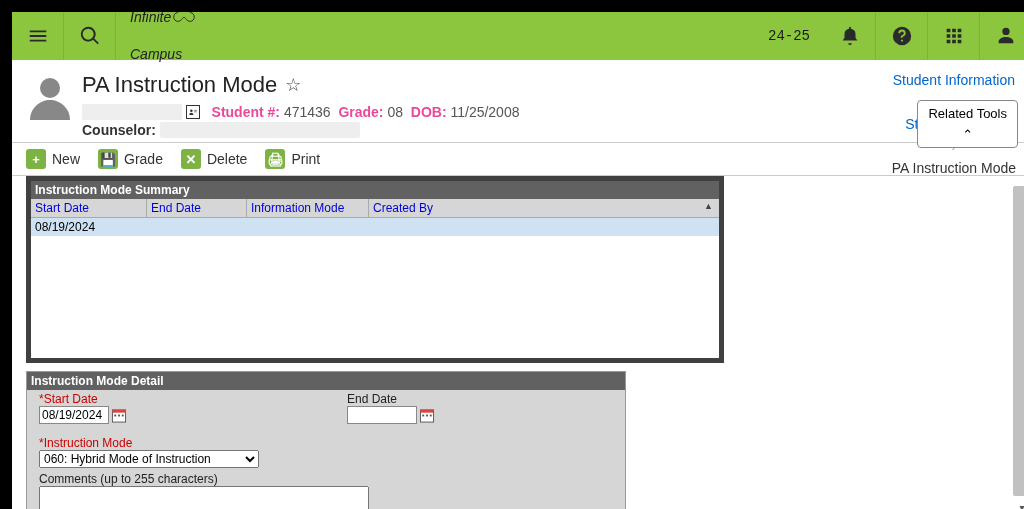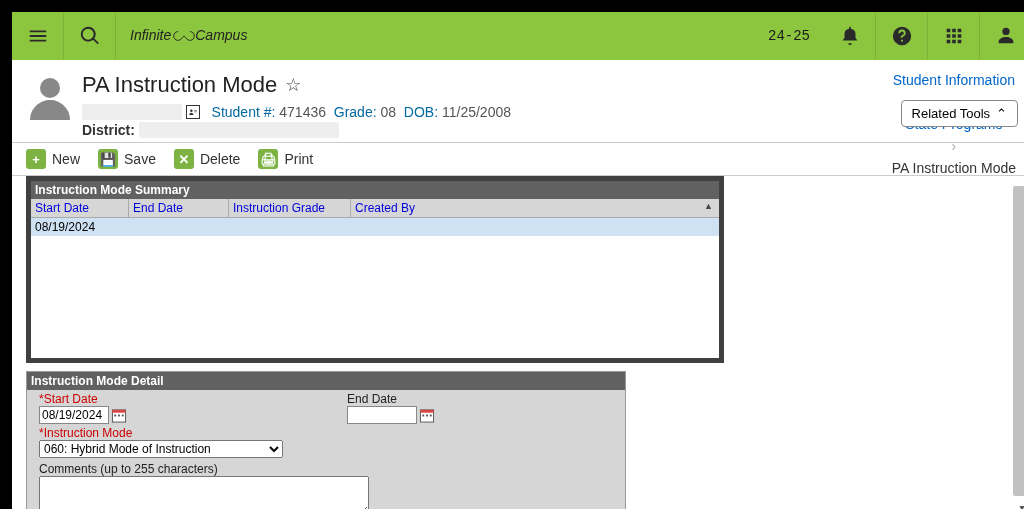--- a/index.html
+++ b/index.html
@@ -3,74 +3,74 @@
   <meta charset="utf-8">
   <style>
     * { margin: 0; padding: 0; box-sizing: border-box; font-family: Arial, Helvetica, sans-serif; }
     body { background: #000; padding: 10px; }
     .window { width: 1024px; height: 509px; margin: 0 auto; background: #fff; border: 2px solid #000; display: flex; flex-direction: column; position: relative; }
     
     .topbar { height: 48px; background: #8cc63f; display: flex; align-items: center; }
     .topbar-cell { height: 100%; display: flex; align-items: center; justify-content: center; border-right: 1px solid rgba(0,0,0,0.1); }
     .topbar-cell.narrow { width: 52px; }
     .logo-cell { padding: 0 14px; border-right: none; }
-    .logo-text { font-style: italic; font-size: 14px; color: #222; display: flex; flex-direction: row; line-height: 0.95; }
+    .logo-text { font-style: italic; font-size: 14px; color: #222; display: flex; flex-direction: column; line-height: 0.95; gap: 24px; }
     .logo-top { display: flex; align-items: center; gap: 2px; }
     .spacer { flex: 1; }
     .year-label { padding: 0 14px; font-size: 14px; color: #1a1a1a; font-family: Liberation Mono, monospace; }
     .icon { width: 22px; height: 22px; fill: #2a2a2a; }
 
     .header-row { display: flex; align-items: flex-start; padding: 12px 14px 4px 14px; position: relative; }
     .avatar { width: 48px; height: 48px; margin-right: 8px; }
     .avatar svg { width: 48px; height: 48px; fill: #888; }
     .header-left { flex: 1; }
     .page-title-line { display: flex; align-items: center; gap: 8px; }
     .page-title { font-size: 22px; font-weight: 400; color: #222; }
     .star { font-size: 18px; color: #444; }
     .student-line { font-size: 14px; color: #555; margin-top: 6px; }
-    .student-line b { color: #0369a1; font-weight: normal; }
+    .student-line b { color: #ec4899; font-weight: bold; }
     .counselor-line { font-size: 14px; color: #333; margin-top: 2px; }
     .redact { background: #eee; color: #eee; border-radius: 2px; display: inline-block; min-width: 200px; }
 
     .breadcrumb { position: absolute; right: 16px; top: 12px; font-size: 14px; display: flex; gap: 6px; align-items: center; flex-direction: column; }
     .breadcrumb a { color: #0066cc; text-decoration: none; }
     .bc-sep { color: #aaa; }
     .bc-current { color: #333; }
 
-    .related-tools { position: absolute; right: 14px; top: 40px; border: 1px solid #888; border-radius: 4px; padding: 5px 10px; font-size: 13px; display: flex; align-items: center; gap: 6px; background: #fff; }
+    .related-tools { position: absolute; right: 14px; top: 40px; border: 1px solid #888; border-radius: 4px; padding: 5px 10px; font-size: 13px; display: flex; align-items: center; gap: 6px; background: #fff; flex-direction: column; }
 
     .toolbar { border-top: 1px solid #ccc; border-bottom: 1px solid #ccc; padding: 6px 14px; display: flex; gap: 18px; align-items: center; }
     .tbtn { display: flex; align-items: center; gap: 6px; font-size: 14px; color: #333; cursor: pointer; }
     .tbtn-icon { width: 20px; height: 20px; background: #7cb342; border-radius: 3px; display: flex; align-items: center; justify-content: center; color: #fff; font-size: 13px; font-weight: bold; }
 
     .content { flex: 1; padding: 0 14px 8px 14px; overflow: auto; }
     .section-head { background: #616161; color: #fff; font-size: 12px; font-weight: bold; padding: 2px 4px; }
     
     .summary-table { border: 5px solid #404040; margin-bottom: 8px; }
     .summary-cols { display: flex; background: #d6d6d6; border-bottom: 1px solid #aaa; font-size: 12px; }
     .summary-cols div { padding: 2px 4px; border-right: 1px solid #aaa; }
     .summary-cols div:last-child { border-right: none; flex: 1; }
     .col-link { color: #0000dd; }
-    .c1 { width: 98px; } .c2 { width: 100px; } .c3 { width: 122px; } .c4 { flex: 1; }
+    .c1 { width: 116px; } .c2 { width: 100px; } .c3 { width: 122px; } .c4 { flex: 1; }
     .sort-tri { float: right; font-size: 9px; color: #444; margin-right: 2px; }
 
     .summary-body { height: 140px; background: #fff; }
     .summary-row { display: flex; background: #cfe2f3; font-size: 12px; }
     .summary-row div { padding: 2px 4px; }
 
     .detail-box { border: 1px solid #999; background: #d6d6d6; width: 600px; }
     .detail-body { padding: 2px 4px 2px 12px; font-size: 12px; }
     .field-row { display: flex; gap: 60px; }
     .field-block { display: flex; flex-direction: column; }
     .lbl-req { color: #cc0000; font-size: 12px; }
     .lbl { color: #222; font-size: 12px; }
     .date-wrap { display: flex; align-items: center; gap: 2px; }
     .date-input { width: 70px; font-size: 12px; border: 1px solid #888; padding: 1px 2px; }
     .cal-icon { width: 16px; height: 15px; }
-    select { width: 244px; font-size: 12px; }
+    select { width: 220px; font-size: 12px; }
     textarea { width: 330px; height: 40px; resize: both; font-size: 12px; }
 
     .scroll-thumb { position: absolute; right: 1px; top: 174px; width: 18px; height: 310px; background: #c1c1c1; border-radius: 2px; }
     .scroll-arrow { position: absolute; right: 1px; bottom: 1px; width: 18px; height: 18px; display: flex; align-items: center; justify-content: center; font-size: 10px; color: #555; }
   </style>
 </head>
 <body>
 <div class="window">
 
   <div class="topbar">
@@ -138,21 +138,21 @@
             <circle cx="8" cy="9" r="3"></circle>
             <path d="M3 19c0-3 2.5-5 5-5s5 2 5 5"></path>
             <rect x="15" y="7" width="6" height="1.5"></rect>
             <rect x="15" y="11" width="6" height="1.5"></rect>
           </svg> &nbsp;
         <b>Student #:</b> <span>471436</span>&nbsp;
         <b>Grade:</b> <span>08</span>&nbsp;
         <b>DOB:</b> <span>11/25/2008</span>
       </div>
       <div class="counselor-line">
-        <b>District:</b> <span class="redact">&nbsp;</span>
+        <b>Counselor:</b> <span class="redact">&nbsp;</span>
       </div>
     </div>
 
     <div class="breadcrumb">
       <a href="#">Student Information</a>
       <span class="bc-sep">›</span>
       <a href="#">State Programs</a>
       <span class="bc-sep">›</span>
       <span class="bc-current">PA Instruction Mode</span>
     </div>
@@ -163,40 +163,40 @@
     </div>
   </div>
 
   <div class="toolbar">
     <div class="tbtn">
       <span class="tbtn-icon">+</span>
       <span>New</span>
     </div>
     <div class="tbtn">
       <span class="tbtn-icon">💾</span>
-      <span>Save</span>
+      <span>Grade</span>
     </div>
     <div class="tbtn">
       <span class="tbtn-icon">✕</span>
       <span>Delete</span>
     </div>
     <div class="tbtn">
       <span class="tbtn-icon">🖨</span>
       <span>Print</span>
     </div>
   </div>
 
   <div class="content">
 
     <div class="summary-table" style="width:698px;">
       <div class="section-head">Instruction Mode Summary</div>
       <div class="summary-cols">
         <div class="c1 col-link">Start Date</div>
         <div class="c2 col-link">End Date</div>
-        <div class="c3 col-link">Instruction Grade</div>
+        <div class="c3 col-link">Information Mode</div>
         <div class="c4 col-link">
           <span>Created By</span>
           <span class="sort-tri">▲</span>
         </div>
       </div>
       <div class="summary-body">
         <div class="summary-row">
           <div class="c1">08/19/2024</div>
           <div class="c2"></div>
         </div>
@@ -227,21 +227,21 @@
               <svg class="cal-icon" viewBox="0 0 16 16">
                   <rect x="1" y="2" width="14" height="13" fill="#fff" stroke="#555"></rect>
                   <rect x="1" y="2" width="14" height="3" fill="#d44"></rect>
                   <rect x="3" y="7" width="2" height="2" fill="#555"></rect>
                   <rect x="7" y="7" width="2" height="2" fill="#555"></rect>
                   <rect x="11" y="7" width="2" height="2" fill="#555"></rect>
                 </svg>
             </div>
           </div>
         </div>
-        <div class="field-block" style="margin-top:2px;justify-content:space-between;">
+        <div class="field-block" style="margin-top:12px;justify-content:space-between;">
           <span class="lbl-req">*Instruction Mode</span>
           <select>
             <option>060: Hybrid Mode of Instruction</option>
           </select>
         </div>
         <div class="field-block" style="margin-top:4px;">
           <span class="lbl">Comments (up to 255 characters)</span>
           <textarea style=""></textarea>
         </div>
       </div>

